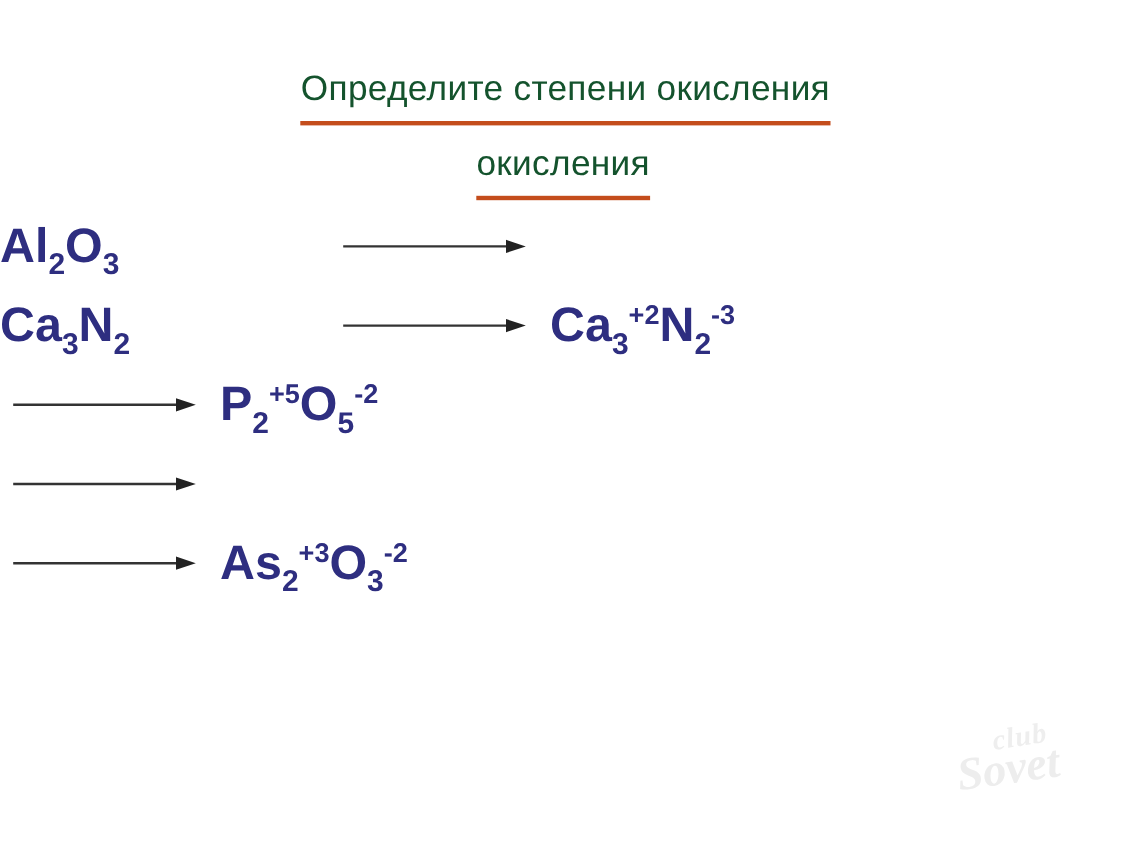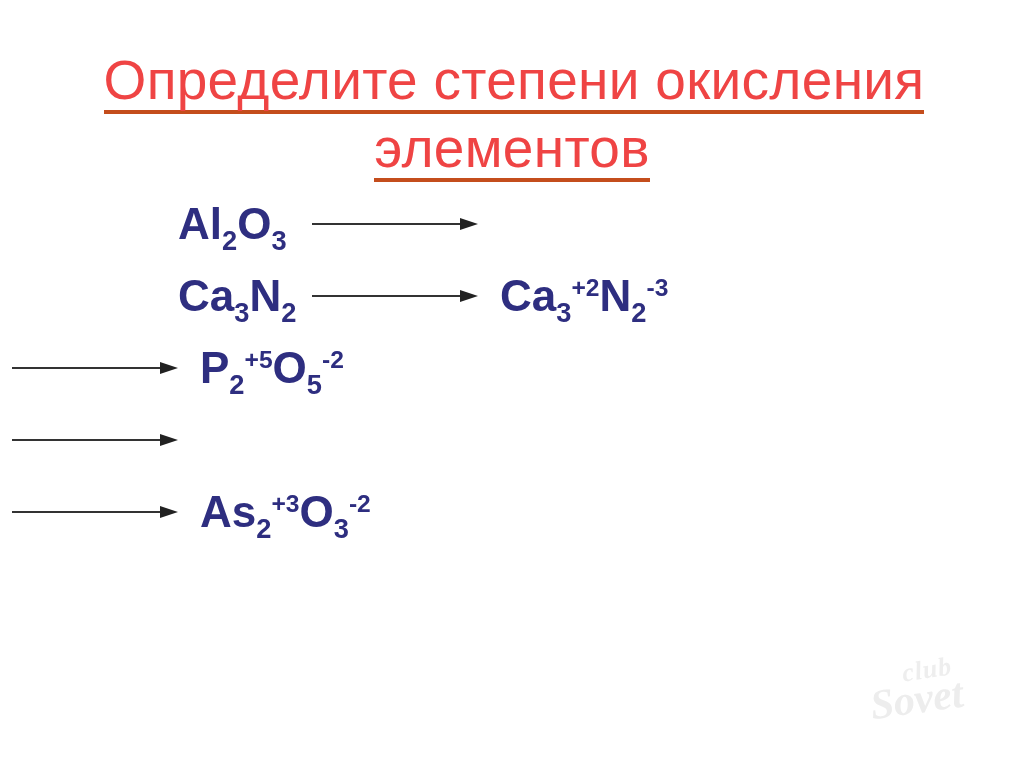--- a/index.html
+++ b/index.html
@@ -27,24 +27,24 @@
   .title-block {
     position: absolute;
     left: 0;
     top: 52px;
     width: 1024px;
     text-align: center;
     user-select: none;
   }
   .title-line {
     display: block;
-    color: #ef4444;
+    color: #14532d;
     font-family: "Liberation Sans", sans-serif;
     font-weight: 400;
-    font-size: 55px;
+    font-size: 32px;
     line-height: 56px;
     letter-spacing: 0.3px;
     white-space: nowrap;
   }
   .title-line .ul {
     display: inline-block;
     border-bottom: 4px solid #c44d1c;
     padding-bottom: 2px;
   }
   .title-line.line1 {
@@ -62,21 +62,20 @@
     width: 1024px;
   }
   .eq-row {
     display: flex;
     align-items: center;
     height: 72px;
     margin-bottom: 0px;
   }
   .eq-left {
     width: 300px;
-    padding-left: 178px;
     box-sizing: border-box;
     text-align: left;
     white-space: nowrap;
   }
   .eq-arrow-cell {
     width: 190px;
     display: flex;
     align-items: center;
     justify-content: center;
   }
@@ -152,21 +151,21 @@
     letter-spacing: 0px;
   }
 </style>
 </head>
 <body>
 
 <div class="slide">
 
   <div class="title-block">
     <span class="title-line line1"><span class="ul">Определите степени окисления</span></span>
-    <span class="title-line line2"><span class="ul">элементов</span></span>
+    <span class="title-line line2"><span class="ul">окисления</span></span>
   </div>
 
   <div class="equations">
 
     <div class="eq-row">
       <div class="eq-left">
         <span class="formula"><span>Al</span><sub>2</sub><span>O</span><sub>3</sub></span>
       </div>
       <div class="eq-arrow-cell">
         <svg class="arrow-svg" width="170" height="20" viewBox="0 0 170 20" aria-hidden="true">

